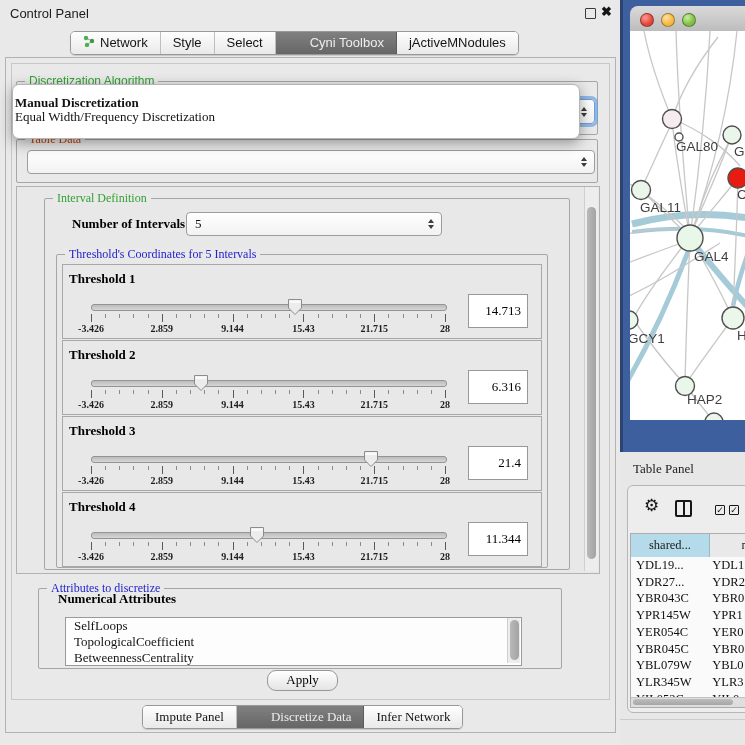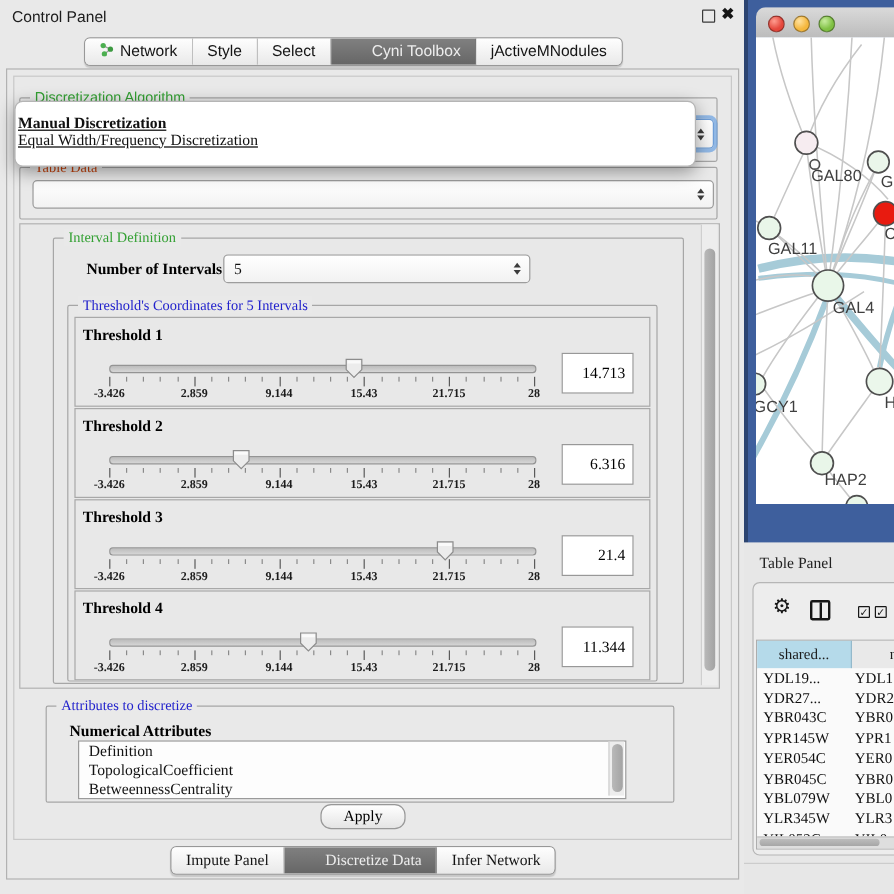--- a/index.html
+++ b/index.html
@@ -105,21 +105,21 @@
     <div class="combo focusring" style="position:absolute;left:10px;top:17px;width:558px;height:23px;">
       <span class="stepper">
           <span class="tri-up"></span>
           <span class="tri-down"></span>
         </span>
       </div>
     </div>
   </div>
 
   <div class="abs popup" style="left:12px;top:84px;width:566px;height:45px;">
-    <div id="popup-items" style="margin-top:3px;text-decoration:underline;">
+    <div id="popup-items" style="margin-top:3px;">
       <div class="pitem sel">Manual Discretization</div>
       <div class="pitem">Equal Width/Frequency Discretization</div>
     </div>
   </div>
 
   <div class="abs group" style="left:16px;top:139px;width:580px;height:42px;">
     <span class="gtitle dark">Table Data</span>
     <div class="combo" style="position:absolute;left:10px;top:10px;width:558px;height:22px;">
       <span class="stepper">
         <span class="tri-up"></span>
@@ -310,23 +310,23 @@
       <div class="abs" style="left: 186.378px; top: 33px;"><svg width="16" height="18" xmlns="http://www.w3.org/2000/svg">
           <path d="M1.5 1.5 H14.5 V10 L8 16.5 L1.5 10 Z" fill="#ececec" stroke="#8c8c8c"></path>
           <path d="M2.5 2.5 H13.5 V5 H2.5 Z" fill="#fafafa"></path>
         </svg></div>
       <div class="valbox">11.344</div>
     </div>
   </div>
 
   <div class="abs group" style="left:38px;top:588px;width:522px;height:79px;">
     <span class="gtitle blue">Attributes to discretize</span>
-    <div style="position:absolute;left:19px;top:12px;font-size:13px;font-weight:bold;">Numerical Attributes</div>
+    <div style="position:absolute;left:19px;top:2px;font-size:13px;font-weight:bold;">Numerical Attributes</div>
     <div class="listbox" style="position:absolute;left:26px;top:28px;width:455px;height:47px;" id="attr-list">
-      <div class="listitem">Definition</div>
+      <div class="listitem">SelfLoops</div>
       <div class="listitem">TopologicalCoefficient</div>
       <div class="listitem">BetweennessCentrality</div>
     </div>
     <div class="vscroll" style="position:absolute;left:468px;top:29px;width:12px;height:45px;">
       <div class="vthumb" style="top:2px;height:40px;"></div>
     </div>
   </div>
 
   <div class="abs btn" style="left:267px;top:670px;width:69px;height:19px;">Apply</div>
 

